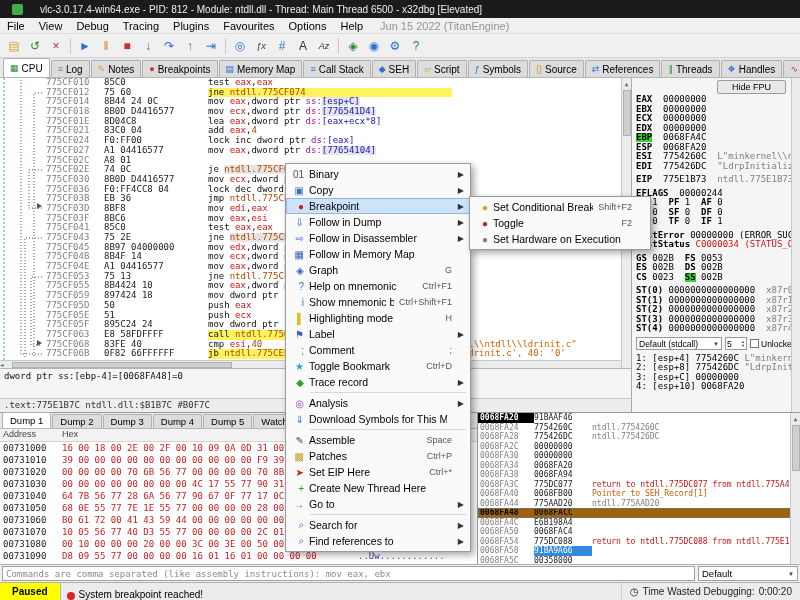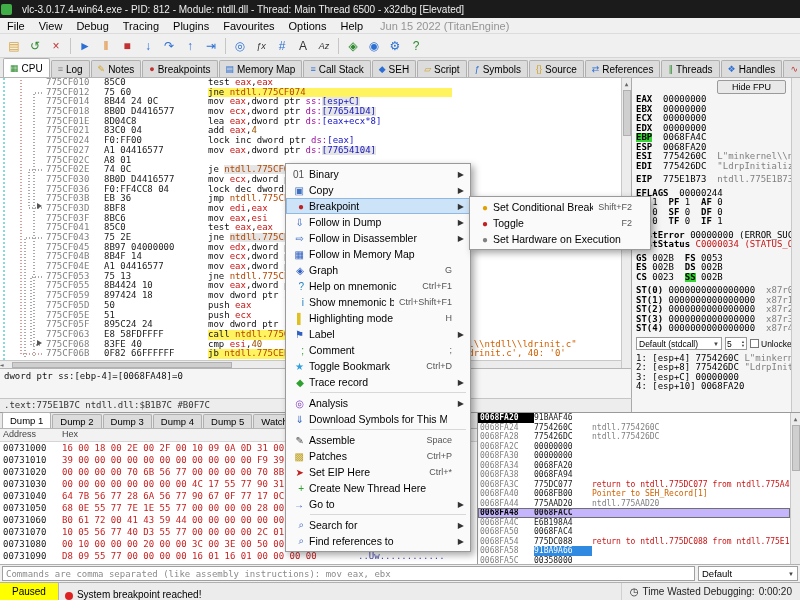--- a/index.html
+++ b/index.html
@@ -1,19 +1,19 @@
 <!DOCTYPE html>
 <html><head>
 <meta charset="utf-8">
 <style>
 *{margin:0;padding:0;box-sizing:border-box}
 html,body{width:800px;height:600px;overflow:hidden}
 body{font-family:"Liberation Sans",sans-serif;font-size:11px;background:#f0f0f0}
 .app{position:relative;width:800px;height:600px;background:#f0f0f0;overflow:hidden}
-.titlebar{height:18px;background:#1b1b1b;color:#eee;display:flex;align-items:center;gap:10px;padding:0 1px;font-size:10px}
+.titlebar{height:18px;background:#1b1b1b;color:#eee;display:flex;align-items:center;gap:17px;padding:0 12px;font-size:10px}
 .app-icon{width:11px;height:11px;background:#3fae46;border-radius:2px;flex:none}
 .menubar{height:16px;display:flex;align-items:center;background:#f0f0f0;border-bottom:1px solid #dcdcdc}
 .mi{padding:19px 7px}
 .buildinfo{color:#949494;margin-left:10px}
 .toolbar{height:24px;display:flex;align-items:center;padding:0 4px;gap:1px;border-bottom:1px solid #d5d5d5;background:#f0f0f0}
 .tbtn{width:20px;height:20px;display:flex;align-items:center;justify-content:center;font-size:12px;border-radius:2px;cursor:default}
 .tbtn.sm{font-size:9px;font-style:italic}
 .tsep{width:1px;height:16px;background:#c6c6c6;margin:0 3px}
 .tabbar{height:20px;display:flex;align-items:flex-end;background:#e9e9e9;border-bottom:1px solid #b5b5b5;padding:0 0 0 3px;font-size:10px}
 .tab{display:flex;align-items:center;gap:3px;padding:0 6px;border:1px solid #b0b0b0;border-bottom:none;background:#dcdcdc;height:17px;border-radius:2px 2px 0 0;margin-right:1px;white-space:nowrap}
@@ -78,32 +78,32 @@
 .da{width:62px;color:#1a1a1a;padding-left:3px;flex:none}
 .dh{width:296px;color:#c81e1e;flex:none}
 .ds{flex:1;color:#4646aa;overflow:hidden}
 .stack{flex:1;background:#fff;font-family:"DejaVu Sans Mono",monospace;font-size:8px;position:relative;overflow:hidden}
 .srows{position:absolute;left:0;top:0;right:10px;bottom:0}
 .srow{height:9.5px;line-height:9.5px;display:flex;white-space:pre}
 .sa{width:56px;color:#808080;padding-left:2px;flex:none}
 .sv{width:58px;color:#1a1a1a;flex:none}
 .sc{flex:1;overflow:hidden}
 .sa.csp{background:#000;color:#fff;font-weight:bold}
-.srow.ssel{background:#c4b5fd;font-weight:bold;outline:1px solid #707070;outline-offset:-1px}
+.srow.ssel{background:#a16207;font-weight:bold;outline:1px solid #707070;outline-offset:-1px}
 .srow.ssel .sa{color:#000}
 .sv.vsel{background:#308ae0;color:#fff}
 .c-red{color:#c81414}
 .c-org{color:#d06000}
 .c-gray{color:#808080}
 .cmdbar{height:18px;display:flex;align-items:center;border-top:1px solid #b0b0b0;background:#f0f0f0;padding:1px 2px;gap:3px}
 .cmd{flex:1;height:15px;border:1px solid #a0a0a0;background:#fff;font-family:"DejaVu Sans Mono",monospace;font-size:9px;padding:0 3px;color:#333}
 .cmd::placeholder{color:#8a8a8a}
 .profile{width:100px;height:15px;border:1px solid #a0a0a0;background:#fff;display:flex;align-items:center;justify-content:space-between;padding:0 3px;font-size:9.5px}
 .statusbar{height:18px;display:flex;align-items:center;border-top:1px solid #b0b0b0;background:#ececec;font-size:10px}
-.paused{background:#ffff00;height:100%;display:flex;align-items:center;padding:0 12px;font-weight:normal;border-right:1px solid #b5b5b5}
+.paused{background:#ffff00;height:100%;display:flex;align-items:center;padding:0 12px;font-weight:bold;border-right:1px solid #b5b5b5}
 .smsg{display:flex;align-items:flex-end;gap:4px;padding:0 6px;flex:1;border-right:1px solid #d0d0d0;height:100%}
 .reddot{width:8px;height:8px;border-radius:50%;background:#d22;flex:none}
 .twd{padding:0 8px;display:flex;align-items:center;gap:4px;color:#222}
 .cmenu{position:absolute;width:186px;background:#fafafa;border:1px solid #9a9a9a;box-shadow:3px 3px 7px rgba(0,0,0,.35);padding:2px 0;font-size:10.5px;z-index:10}
 .mitem{display:flex;align-items:center;height:16px;padding:0 6px 0 4px;gap:5px}
 .mitem.sel{background:#cde3f7;outline:1px solid #8fb8e2;outline-offset:-1px}
 .micon{width:14px;text-align:right;font-size:10px;flex:none}
 .mlabel{flex:1;white-space:nowrap;overflow:hidden}
 .msc{color:#555;font-size:9px;white-space:nowrap}
 .marr{font-size:8px;color:#333;width:7px;text-align:right}

